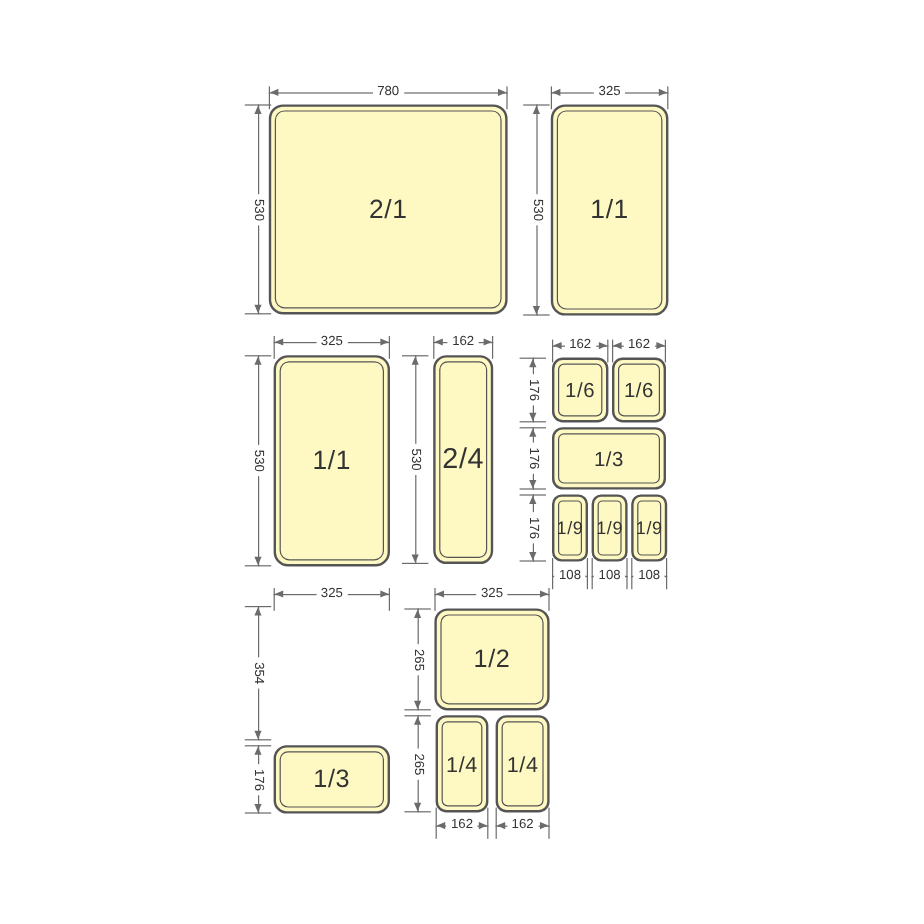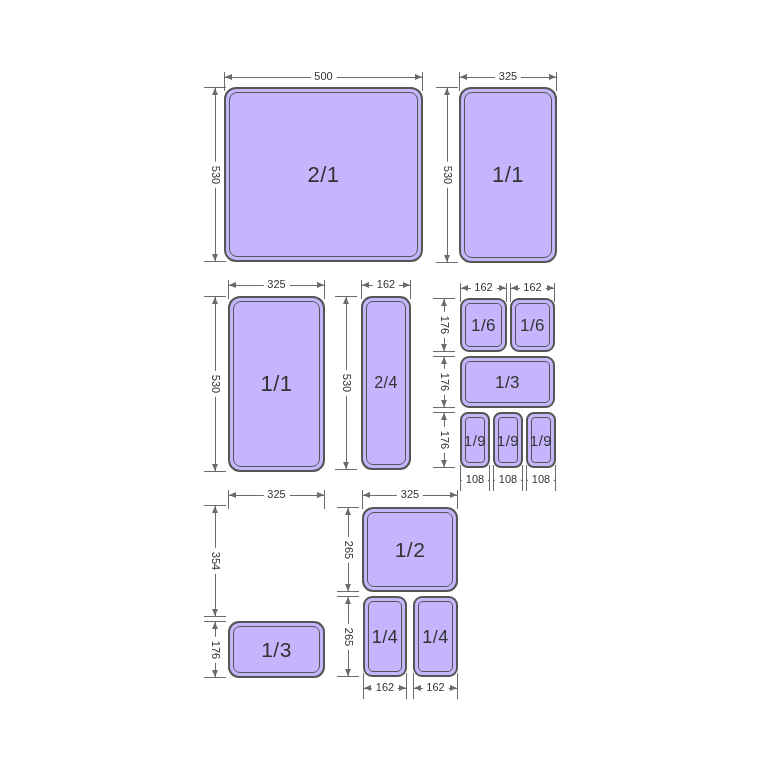--- a/index.html
+++ b/index.html
@@ -8,21 +8,21 @@
   body {
     width: 770px; height: 770px; overflow: hidden;
     font-family: "Liberation Sans", sans-serif;
   }
   #diagram { position: relative; width: 770px; height: 770px; background: #ffffff; }
 
   
   .pan {
     position: absolute;
     border: 2px solid var(--pan-line);
-    background: #c4b5fd;
+    background: #fef9c3;
     display: flex; align-items: center; justify-content: center;
   }
   .pan-inner {
     position: absolute; inset: 3px;
     border: 1.5px solid var(--pan-line);
   }
   .pan-label {
     position: relative;
     color: var(--pan-text);
     letter-spacing: 0.5px;
@@ -66,21 +66,21 @@
 </head>
 <body>
 
 <div id="diagram">
     <div class="hdim top" style="left: 224px; top: 77px; width: 199px;">
       <div class="hline"></div>
       <div class="htick ht1"></div>
       <div class="htick ht2"></div>
       <div class="harr ha1"></div>
       <div class="harr ha2"></div>
-      <div class="dlabel">500</div>
+      <div class="dlabel">780</div>
     </div>
     <div class="hdim top" style="left: 459px; top: 77px; width: 98px;">
       <div class="hline"></div>
       <div class="htick ht1"></div>
       <div class="htick ht2"></div>
       <div class="harr ha1"></div>
       <div class="harr ha2"></div>
       <div class="dlabel">325</div>
     </div>
     <div class="hdim top" style="left: 228px; top: 285px; width: 97px;">
@@ -266,21 +266,21 @@
     <div class="pan" style="left: 459px; top: 87px; width: 98px; height: 176px; border-radius: 12px;">
       <div class="pan-inner" style="border-radius: 8px;"></div>
       <div class="pan-label" style="font-size: 22px;">1/1</div>
     </div>
     <div class="pan" style="left: 228px; top: 296px; width: 97px; height: 176px; border-radius: 12px;">
       <div class="pan-inner" style="border-radius: 8px;"></div>
       <div class="pan-label" style="font-size: 22px;">1/1</div>
     </div>
     <div class="pan" style="left: 361px; top: 296px; width: 50px; height: 174px; border-radius: 11px;">
       <div class="pan-inner" style="border-radius: 7px;"></div>
-      <div class="pan-label" style="font-size: 16px;">2/4</div>
+      <div class="pan-label" style="font-size: 24px;">2/4</div>
     </div>
     <div class="pan" style="left: 460px; top: 298px; width: 47px; height: 54px; border-radius: 9px;">
       <div class="pan-inner" style="border-radius: 5px;"></div>
       <div class="pan-label" style="font-size: 17px;">1/6</div>
     </div>
     <div class="pan" style="left: 510px; top: 298px; width: 45px; height: 54px; border-radius: 9px;">
       <div class="pan-inner" style="border-radius: 5px;"></div>
       <div class="pan-label" style="font-size: 17px;">1/6</div>
     </div>
     <div class="pan" style="left: 460px; top: 356px; width: 95px; height: 52px; border-radius: 9px;">

